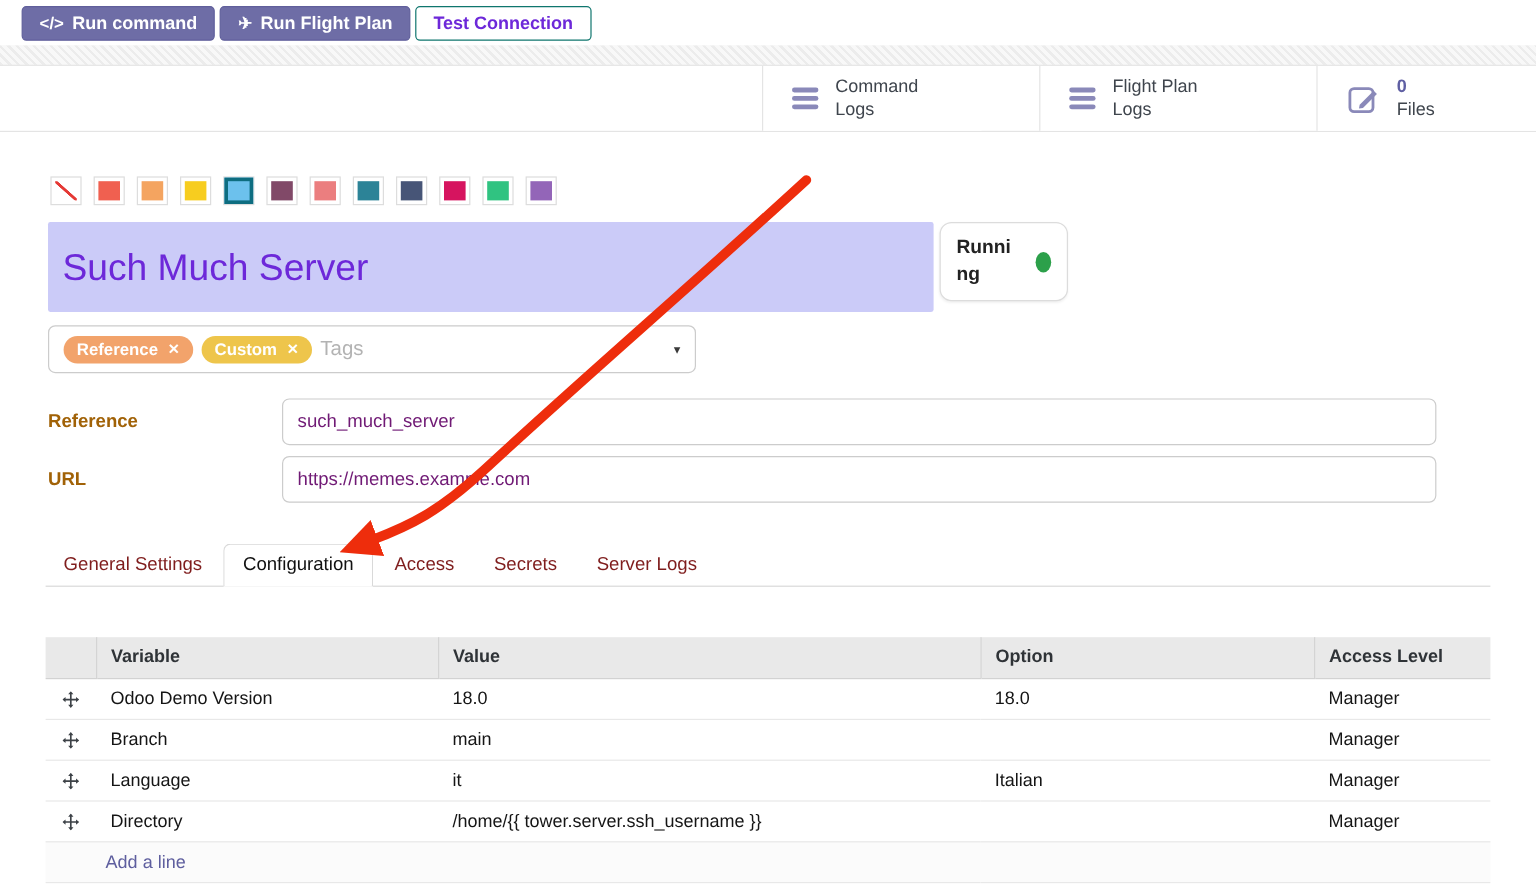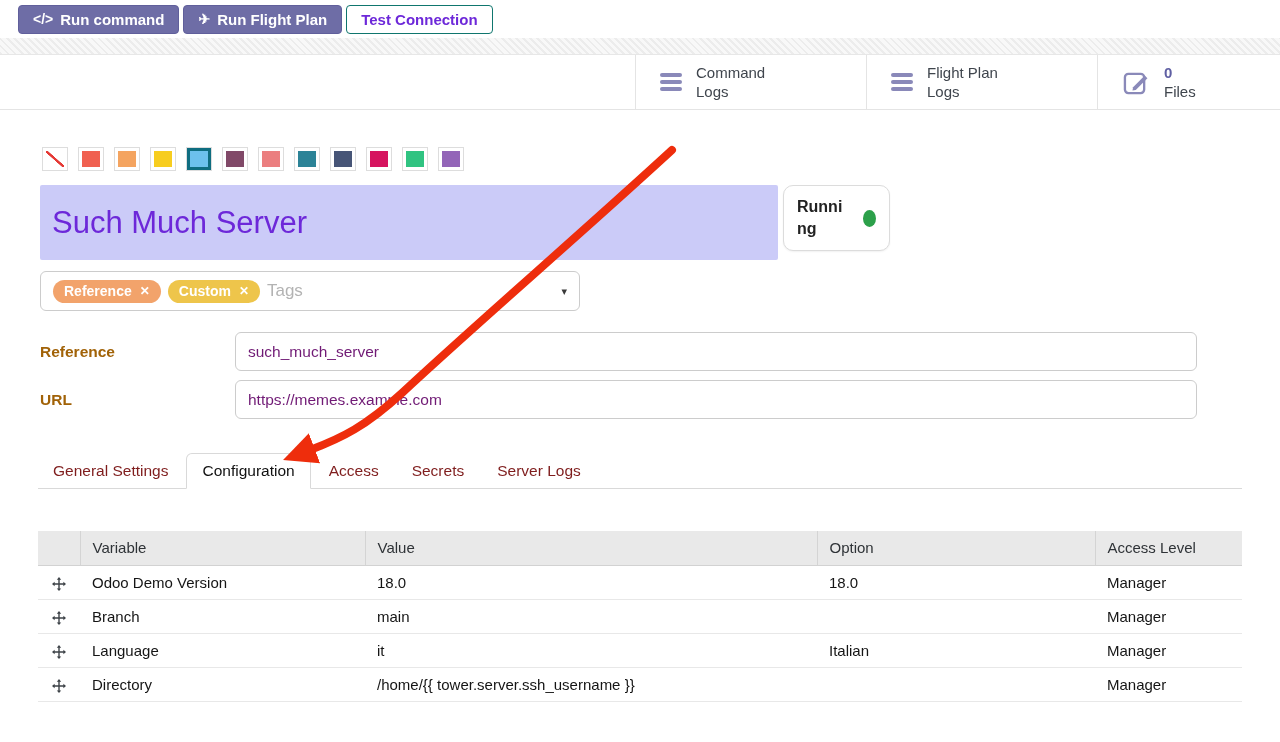--- a/index.html
+++ b/index.html
@@ -75,21 +75,21 @@
     border-bottom:1px solid #d9d9d9; display:flex; align-items:stretch; }
   .tab { display:flex; align-items:center; padding:0 15px; margin-right:3px;
     font-size:15.5px; color:#7f1d1d; cursor:pointer; position:relative; top:1px; }
   .tab.active { background:#fff; color:#111; border:1px solid #d9d9d9; border-bottom-color:#fff;
     border-radius:6px 6px 0 0; }
 
   
   .config-table { position:absolute; left:38px; top:531px; width:1204px;
     border-collapse:collapse; font-size:15px; }
   .config-table th { background:#e9e9e9; height:34px; text-align:left; padding:0 12px;
-    font-weight:normal; color:#2f3337; border-bottom:1px solid #d2d2d2; }
+    font-weight:bold; color:#2f3337; border-bottom:1px solid #d2d2d2; }
   .config-table th + th { border-left:1px solid #d4d4d4; }
   .config-table td { height:34px; padding:0 12px; border-bottom:1px solid #e8e8e8; color:#151515; cursor:pointer; }
   .handle-cell { text-align:center; padding:0 !important; }
   .drag-handle { display:inline-flex; cursor:grab; vertical-align:middle; }
   .add-line-row td { background:#fbfbfb; color:#5e5e9e; padding-left:50px; cursor:pointer; }
 
   
   .annotation-arrow { position:absolute; top:0; left:0; pointer-events:none; z-index:50; }
 </style>
 </head>
@@ -280,20 +280,23 @@
       <td class="handle-cell"><span class="drag-handle">
             <svg width="14" height="14" viewBox="0 0 16 16">
               <path d="M8 0 L10.5 3 H8.8 V7.2 H13 V5.5 L16 8 L13 10.5 V8.8 H8.8 V13 H10.5 L8 16 L5.5 13 H7.2 V8.8 H3 V10.5 L0 8 L3 5.5 V7.2 H7.2 V3 H5.5 Z" fill="#3d4247"></path>
             </svg>
           </span></td>
       <td>Directory</td>
       <td>/home/{{ tower.server.ssh_username }}</td>
       <td></td>
       <td>Manager</td>
     </tr>
+    <tr class="add-line-row">
+      <td colspan="5">Add a line</td>
+    </tr>
   </tbody>
 </table>
 
 <svg class="annotation-arrow" width="1280" height="742" viewBox="0 0 1280 742">
   <defs>
     <marker id="arrowhead" markerWidth="4.2" markerHeight="4" refX="0.6" refY="2" orient="auto">
       <path d="M0 0 L4.2 2 L0 4 Z" fill="#ee2d0c"></path>
     </marker>
   </defs>
   <path d="M 672 150 C 585 230, 475 325, 402 393 C 366 426, 342 438, 310 450" stroke="#ee2d0c" stroke-width="8" fill="none" stroke-linecap="round" marker-end="url(#arrowhead)"></path>

